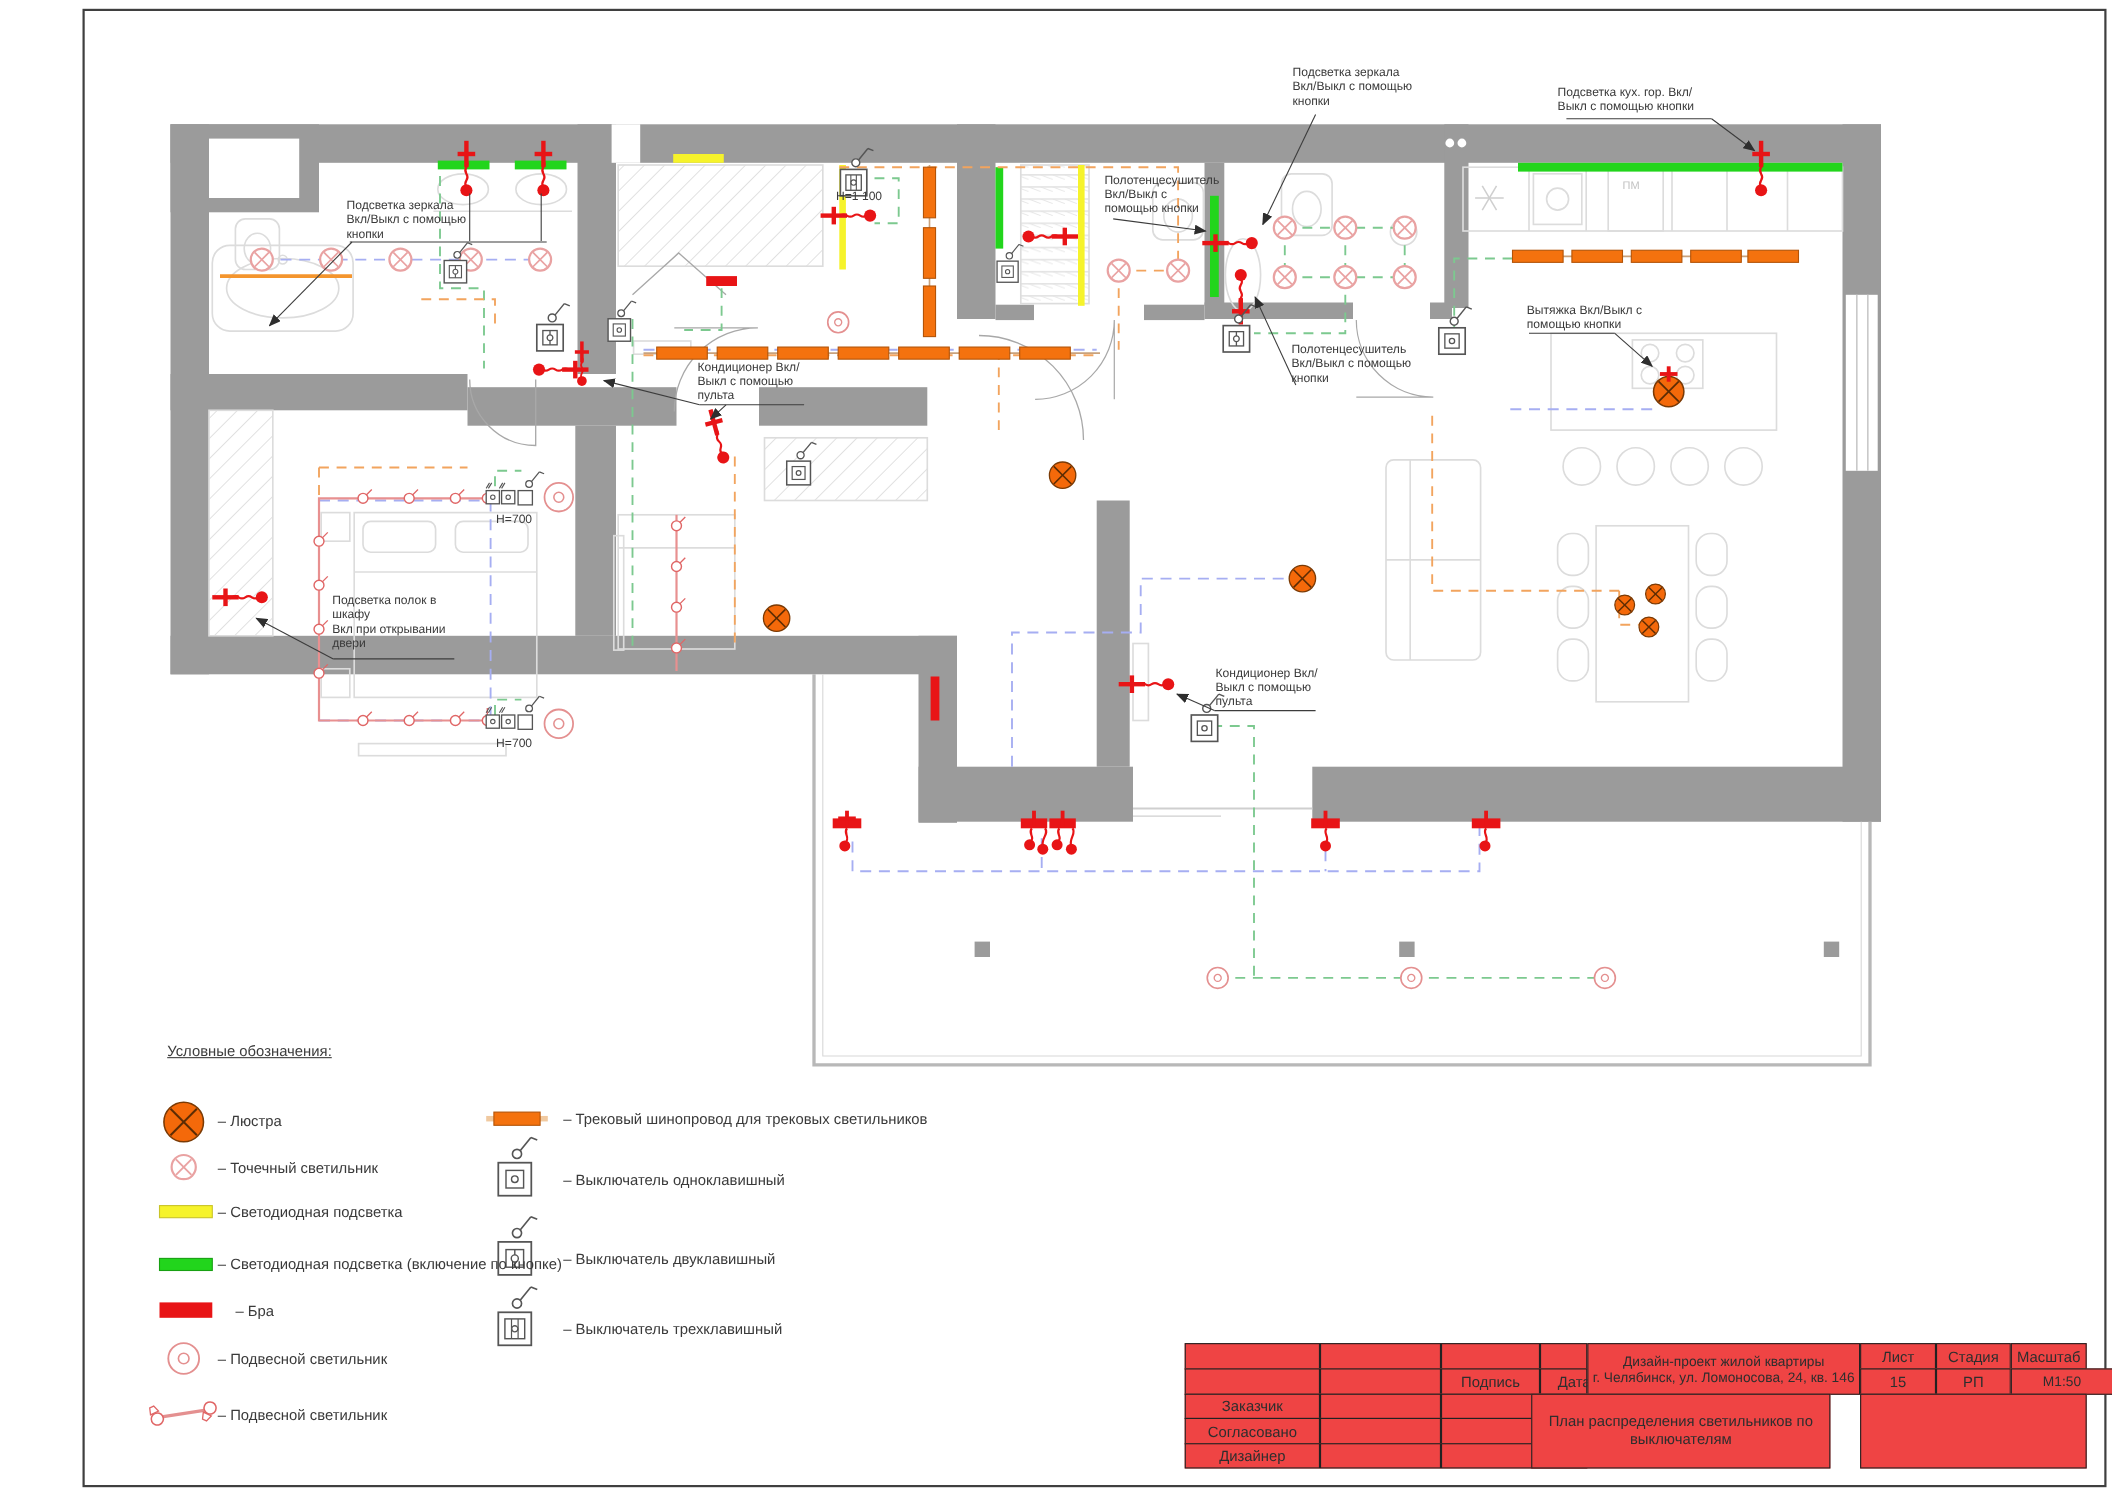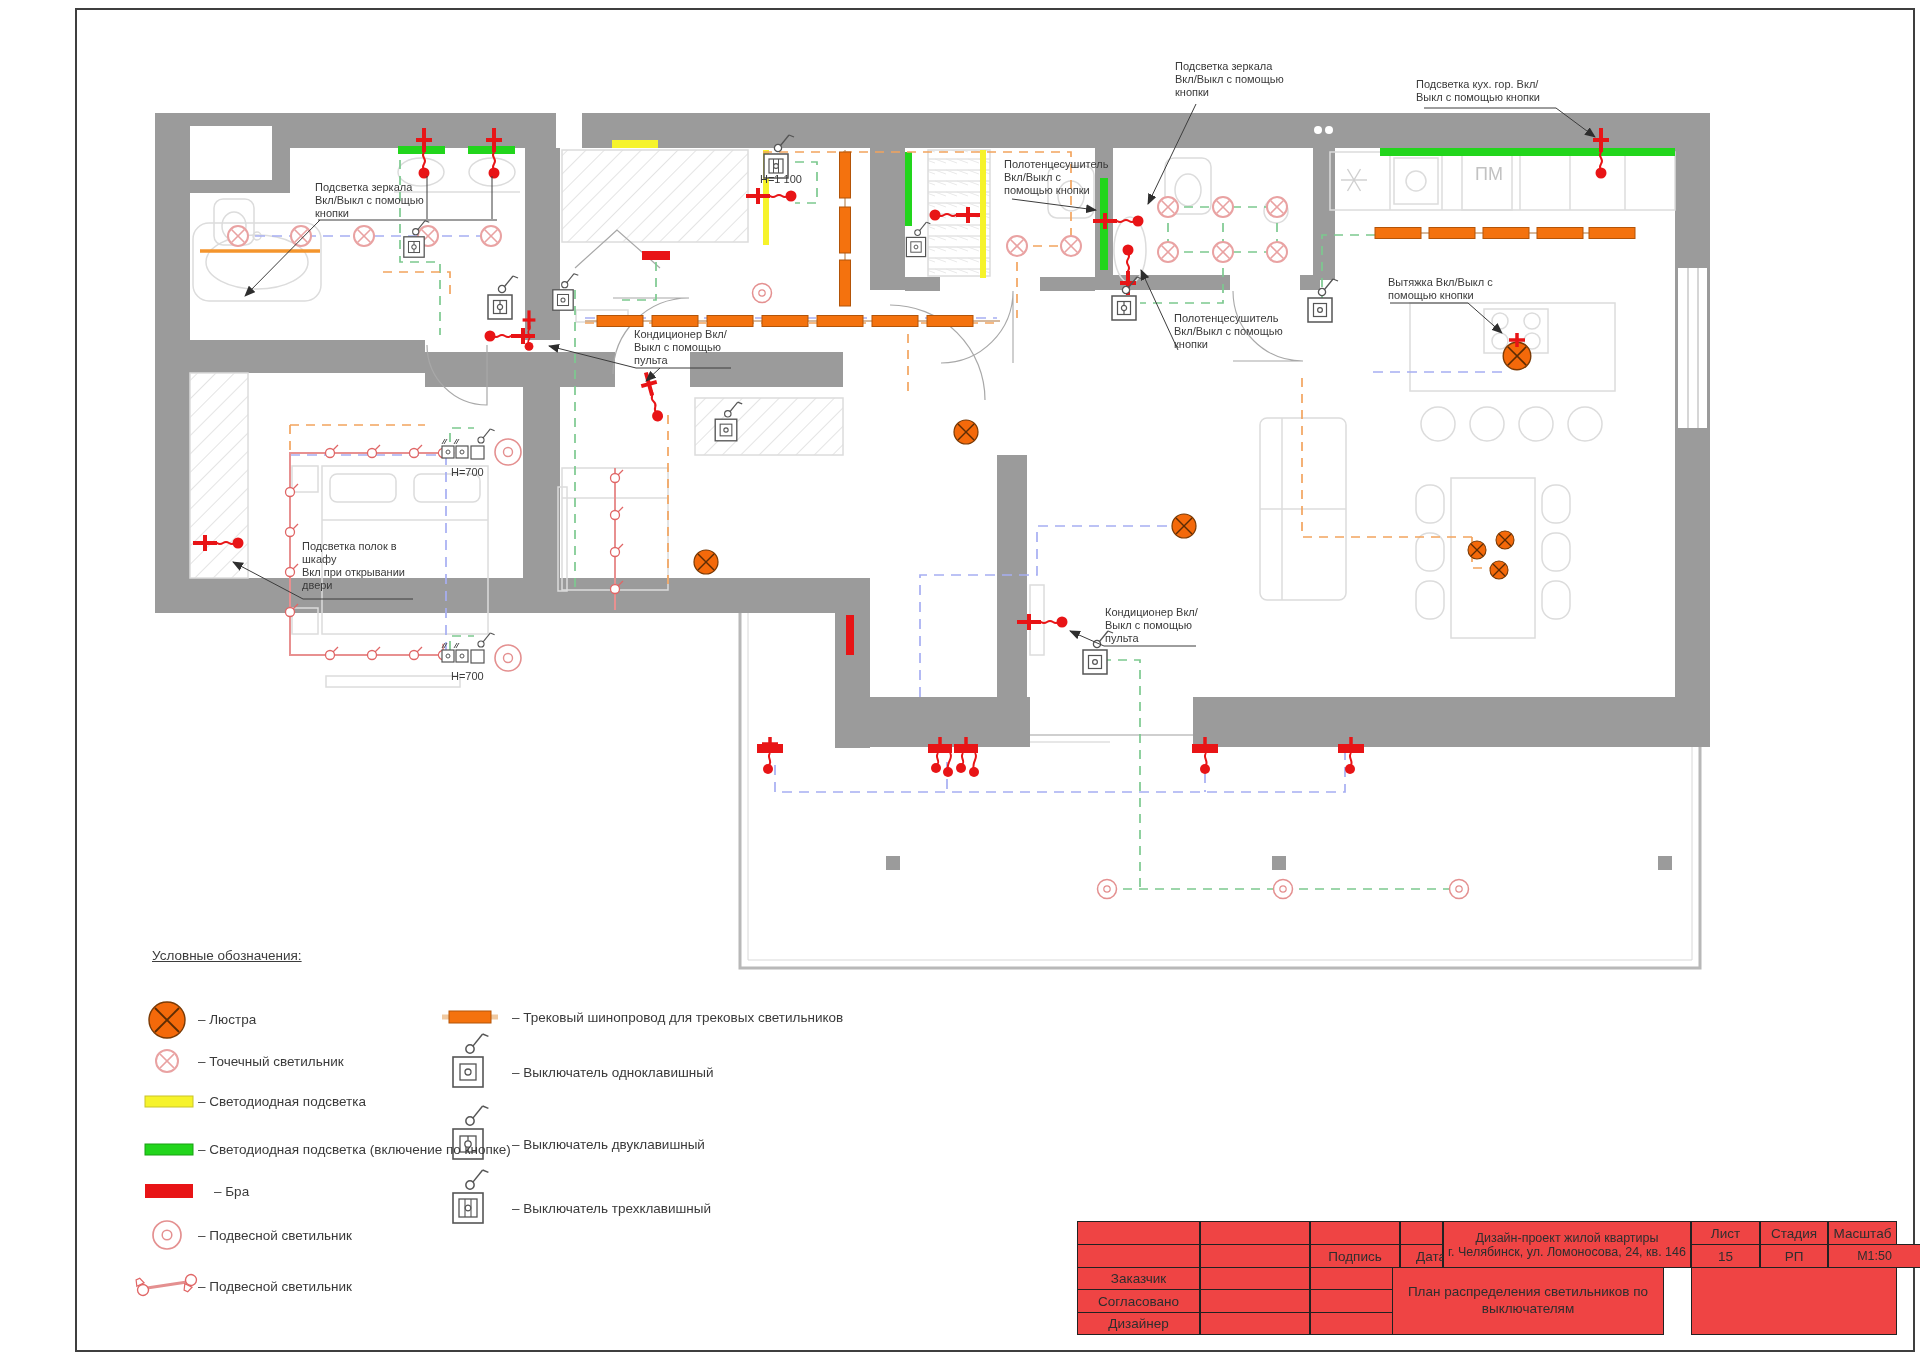--- a/index.html
+++ b/index.html
@@ -1,20 +1,20 @@
 <!DOCTYPE html>
 <html><head>
 <meta charset="utf-8">
 <style>
   html,body{margin:0;padding:0;background:#fff;font-family:"Liberation Sans",sans-serif;}
   .sheet{position:relative;width:1920px;height:1358px;background:#fff;overflow:hidden;color:#3d3d3d;}
   .frame{position:absolute;left:75px;top:8px;width:1836px;height:1340px;border:2px solid #3f3f3f;}
   svg.plan{position:absolute;left:0;top:0;}
   .ann{position:absolute;font-size:11px;line-height:1.18;color:#3a3a3a;white-space:pre-line;}
-  .ann.gray{color:#c2c2c2;font-size:18px;}
+  .ann.gray{color:#c2c2c2;font-size:10px;}
   .leg-title{position:absolute;left:152px;top:948px;font-size:13.5px;text-decoration:underline;}
   .leg-row{position:absolute;display:flex;align-items:center;gap:20px;}
   .leg-row .lbl{font-size:13.5px;color:#3a3a3a;}
   .tb-cell{position:absolute;border:1px solid #222;box-sizing:border-box;display:flex;align-items:center;justify-content:center;font-size:13.5px;text-align:center;color:#2e2e2e;background:#ef4444;}
   .tb-cell.small{font-size:12.5px;}
   .pre{white-space:pre-line;line-height:1.25;}
 </style>
 </head>
 <body>
 

